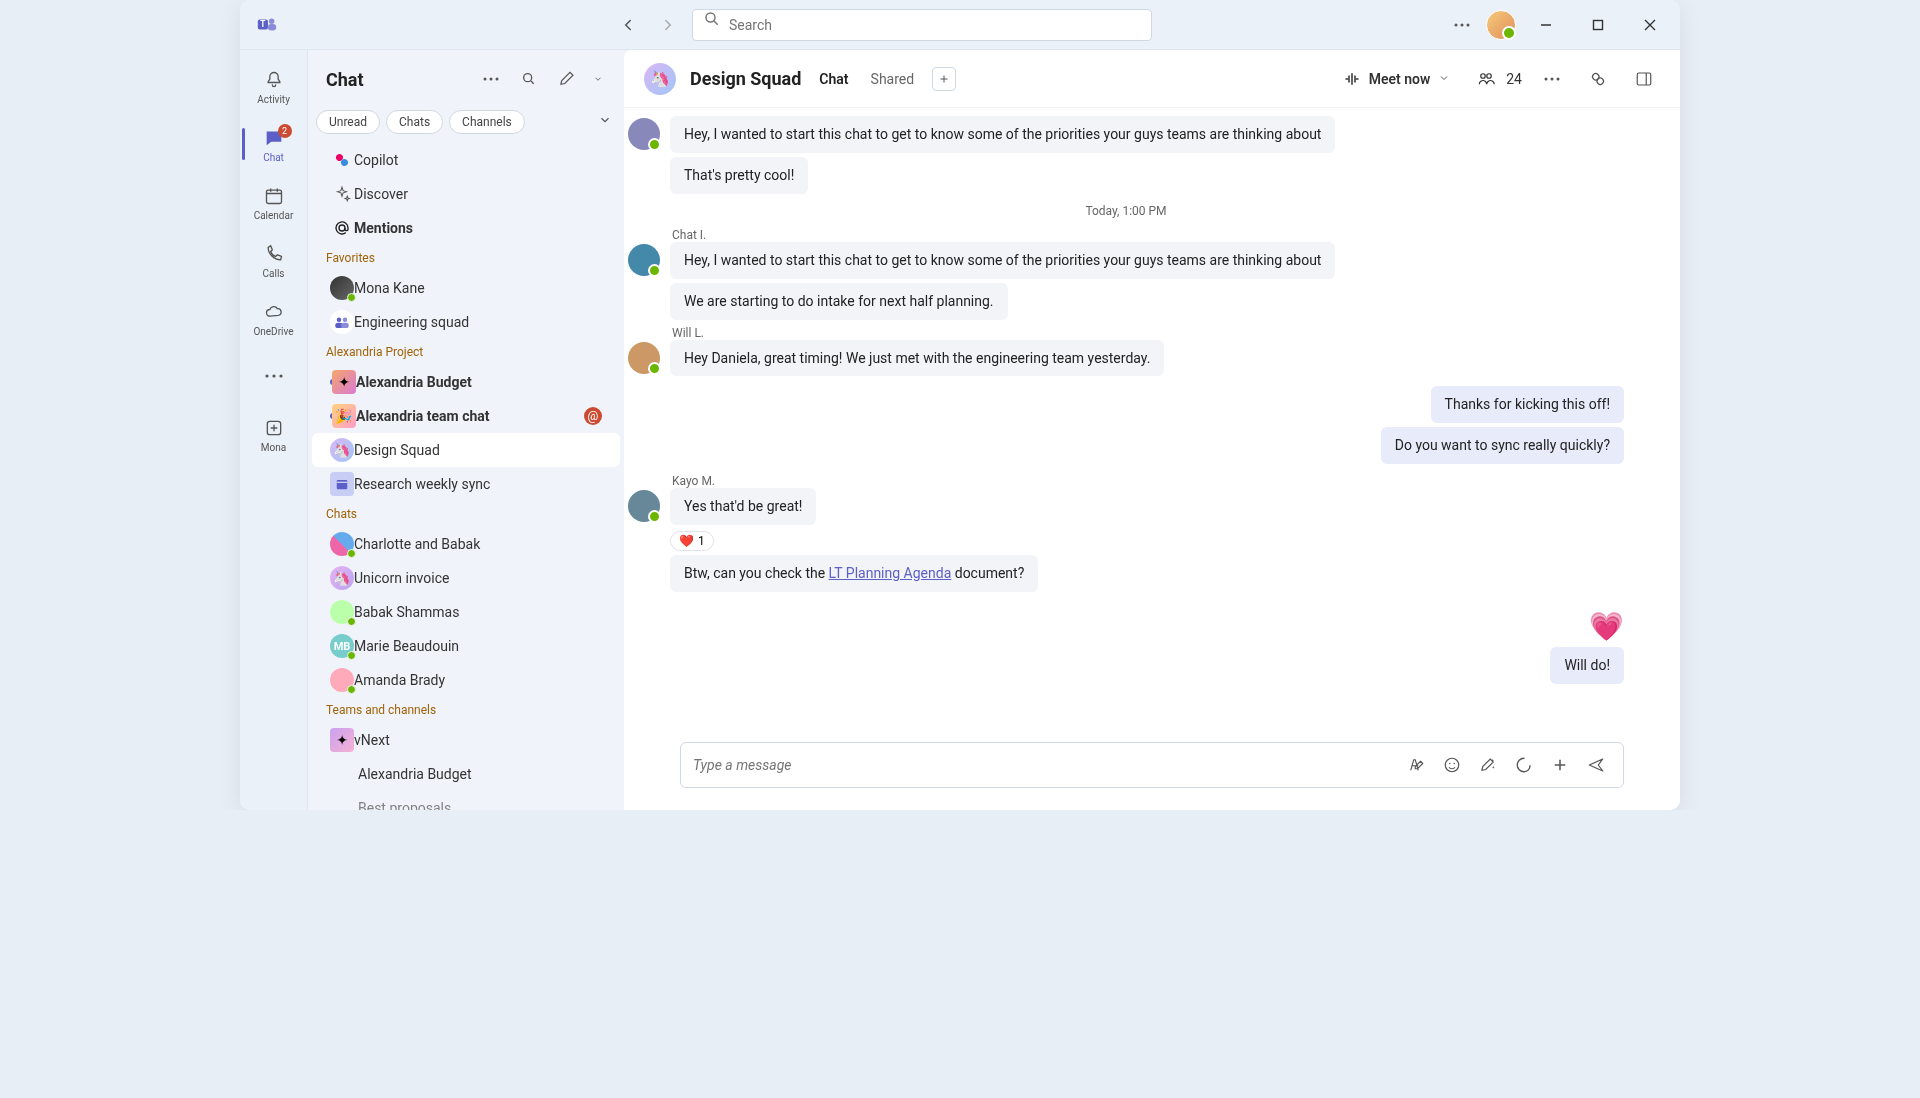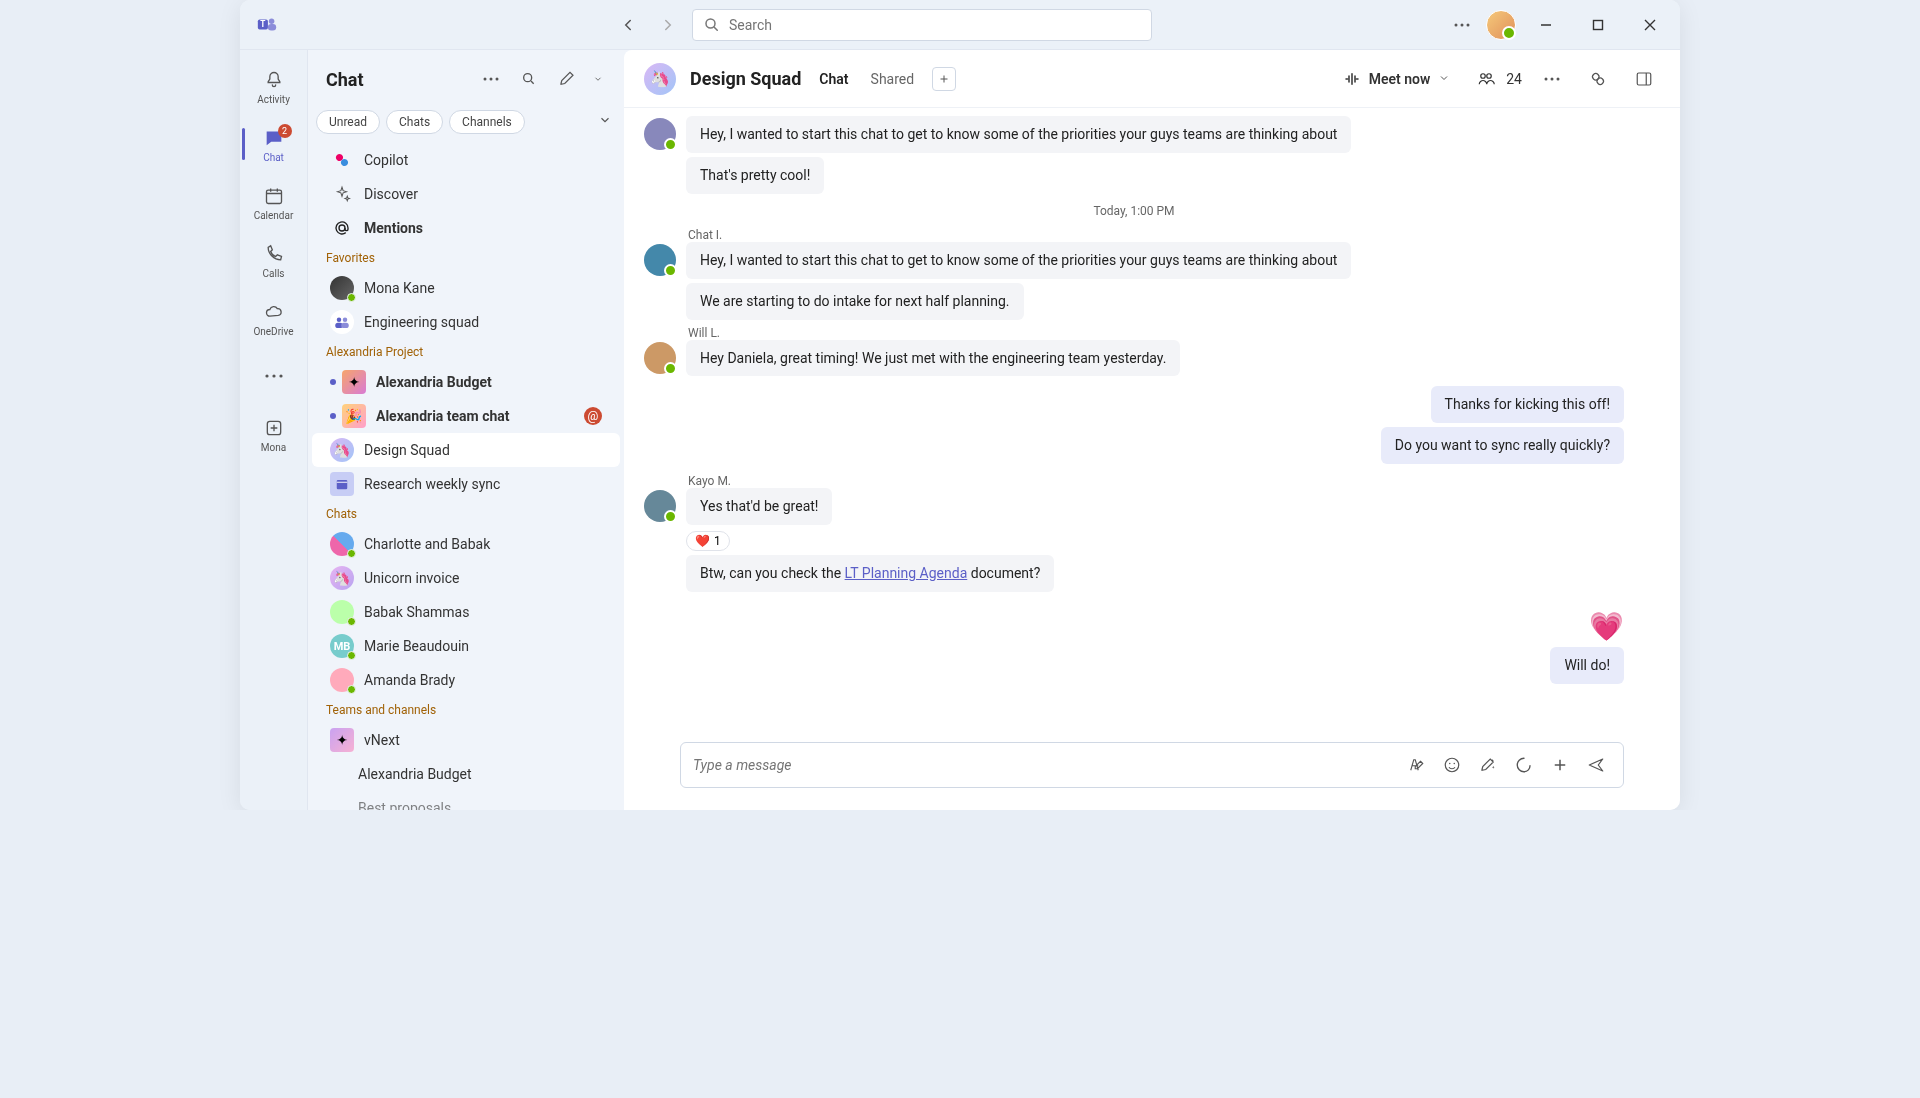--- a/index.html
+++ b/index.html
@@ -25,21 +25,21 @@
   background: #ebf1f8;
   display: flex;
   align-items: center;
   padding: 0 8px;
   border-bottom: 1px solid #e0e6f0;
 }
 .titlebar .tb-left { display:flex; align-items:center; gap:4px; width: 70px; }
 .titlebar .tb-mid { flex:1; display:flex; align-items:center; justify-content:center; gap:8px; }
 .titlebar .tb-right { display:flex; align-items:center; gap:8px; }
 .nav-arrow { width:32px; height:32px; border-radius:4px; display:flex; align-items:center; justify-content:center; color:#666; cursor:pointer; }
-.search-wrap { flex: 1; max-width: 460px; height:32px; background:#fff; border-radius:4px; border:1px solid #d0d8e4; display:flex; align-items:center; padding:0 10px; gap:8px; color:#666; }
+.search-wrap { flex: 1; max-width: 460px; height:32px; background:#fff; border-radius:4px; border:1px solid #d0d8e4; display:flex; padding:0 10px; gap:8px; color:#666; }
 .search-wrap input { border:none; outline:none; flex:1; font-size:14px; color:#333; background:transparent; }
 .win-btn { width:44px; height:32px; display:flex; align-items:center; justify-content:center; color:#444; cursor:pointer; font-size:14px; }
 .dots-btn { width:32px; height:32px; display:flex; align-items:center; justify-content:center; color:#444; cursor:pointer; border-radius:4px; }
 .avatar-me { width:30px; height:30px; border-radius:50%; background: linear-gradient(135deg,#f5c97a,#e08f5a); position:relative; border:1px solid #fff; }
 .avatar-me::after { content:''; position:absolute; right:-1px; bottom:-1px; width:10px; height:10px; background:#6bb700; border:2px solid #fff; border-radius:50%; }
 .teams-logo { width:26px; height:26px; display:flex; align-items:center; justify-content:center; margin-left: 6px; }
 
 .body { flex:1; display:flex; overflow:hidden; }
 
 
@@ -78,21 +78,21 @@
 .list-header h1 { font-size:18px; font-weight:700; flex:1; color:#222; }
 .hdr-icon { width:30px; height:30px; display:flex; align-items:center; justify-content:center; color:#555; cursor:pointer; border-radius:4px; }
 
 .filter-row { display:flex; align-items:center; padding:0 8px 8px 8px; gap:6px; }
 .pill { padding:4px 12px; border:1px solid #d0d8e4; border-radius:14px; font-size:12px; color:#444; background:#fff; cursor:pointer; }
 .filter-row .chev { margin-left:auto; color:#555; cursor:pointer; padding:4px; }
 
 .chat-scroll { flex:1; overflow-y:auto; }
 .sec-label { font-size:12px; color:#a16207; padding:6px 18px; }
 .list-row {
-  height:34px; display:flex; align-items:center; padding:0 18px; gap:10px; cursor:pointer;
+  height:34px; display:flex; align-items:center; padding:0 18px; cursor:pointer;
   border-radius:6px; margin: 0 4px;
 }
 .list-row.selected { background:#fff; }
 .list-row .ico { width:24px; height:24px; border-radius:50%; display:flex; align-items:center; justify-content:center; font-size:14px; flex:none; position:relative; }
 .list-row .lbl { font-size:14px; color:#333; flex:1; white-space:nowrap; overflow:hidden; text-overflow:ellipsis; }
 .list-row.bold .lbl { font-weight:700; }
 .list-row .dot { width:6px; height:6px; border-radius:50%; background:#5b5fc7; flex:none; margin-right:-4px; }
 .presence { position:absolute; right:-2px; bottom:-2px; width:9px; height:9px; background:#6bb700; border:1.5px solid #f0f4fa; border-radius:50%; }
 .mention-badge { width:18px; height:18px; border-radius:50%; background:#cc4a31; color:#fff; font-size:12px; display:flex; align-items:center; justify-content:center; }
 
@@ -105,21 +105,21 @@
 .chat-header h2 { font-size:18px; font-weight:700; color:#222; }
 .chat-tab { font-size:14px; color:#666; cursor:pointer; padding:4px 4px; }
 .chat-tab.active { color:#222; font-weight:600; }
 .add-tab { width:24px; height:24px; border:1px solid #d0d8e4; border-radius:4px; display:flex; align-items:center; justify-content:center; color:#555; cursor:pointer; }
 .hdr-spacer { flex:1; }
 .meet-btn { height:32px; display:flex; align-items:center; gap:8px; padding:0 12px; border-radius:4px; cursor:pointer; color:#333; font-size:14px;text-align:right; }
 .meet-btn .chev { color:#666; }
 .people-count { display:flex; align-items:center; gap:10px; color:#333; font-size:14px; cursor:pointer; }
 .hdr-action { width:32px; height:32px; display:flex; align-items:center; justify-content:center; color:#555; cursor:pointer; border-radius:4px; }
 
-.messages { flex:1; overflow-y:auto; padding:8px 56px 8px 20px; }
+.messages { flex:1; overflow-y:auto; padding:8px 56px 8px 4px; }
 .msg-row { display:flex; gap:10px; margin-bottom:4px; }
 .msg-ava { width:32px; height:32px; border-radius:50%; background:#d9b8f5; flex:none; position:relative; margin-top:2px; }
 .msg-ava::after { content:''; position:absolute; right:-1px; bottom:-1px; width:9px; height:9px; background:#6bb700; border:2px solid #fff; border-radius:50%; }
 .msg-col { display:flex; flex-direction:column; gap:4px; align-items:flex-start; }
 .sender { font-size:12px; color:#666; padding-left:2px; }
 .bubble { background:#f3f4f7; border-radius:6px; padding:9px 14px; font-size:14px; color:#222; max-width:760px; line-height:1.35; }
 .bubble a, .bubble .link { color:#5b5fc7; text-decoration:underline; cursor:pointer; }
 .msg-row.mine { justify-content:flex-end; }
 .msg-row.mine .msg-col { align-items:flex-end; }
 .msg-row.mine .bubble { background:#e8ebfa; }

